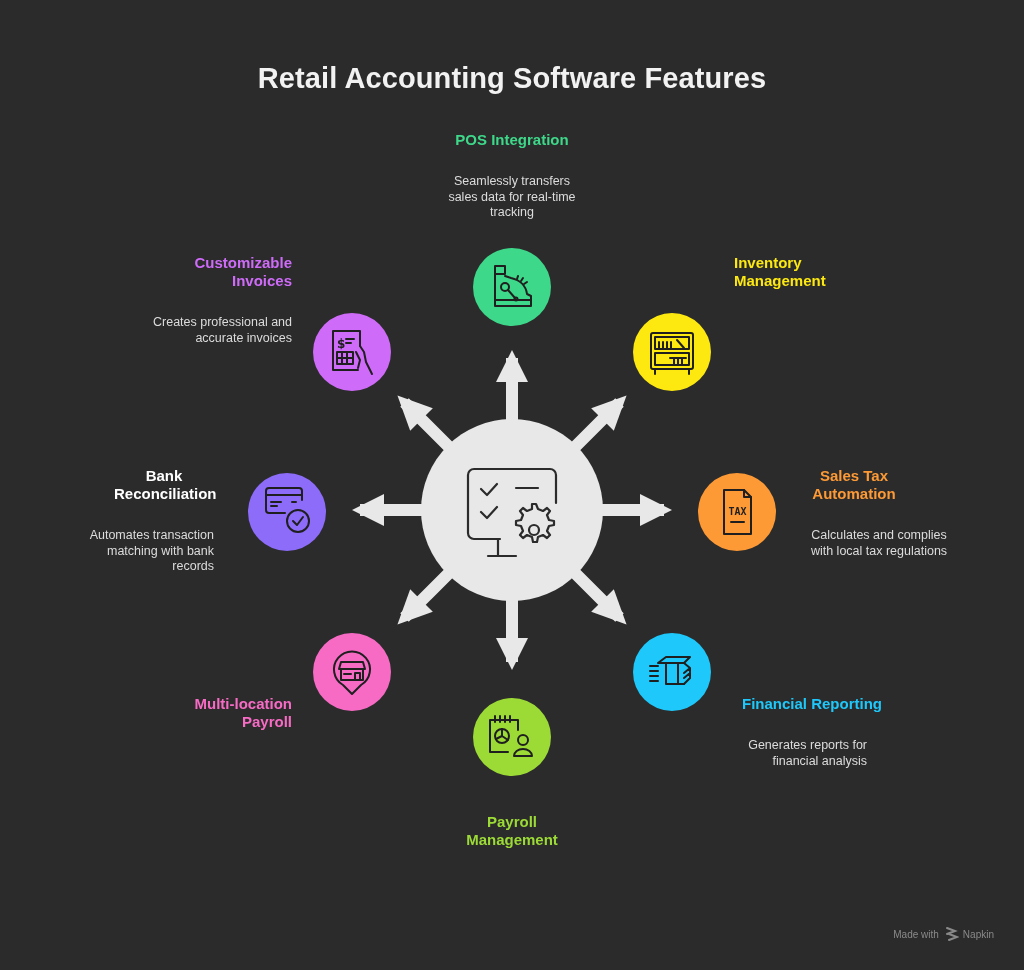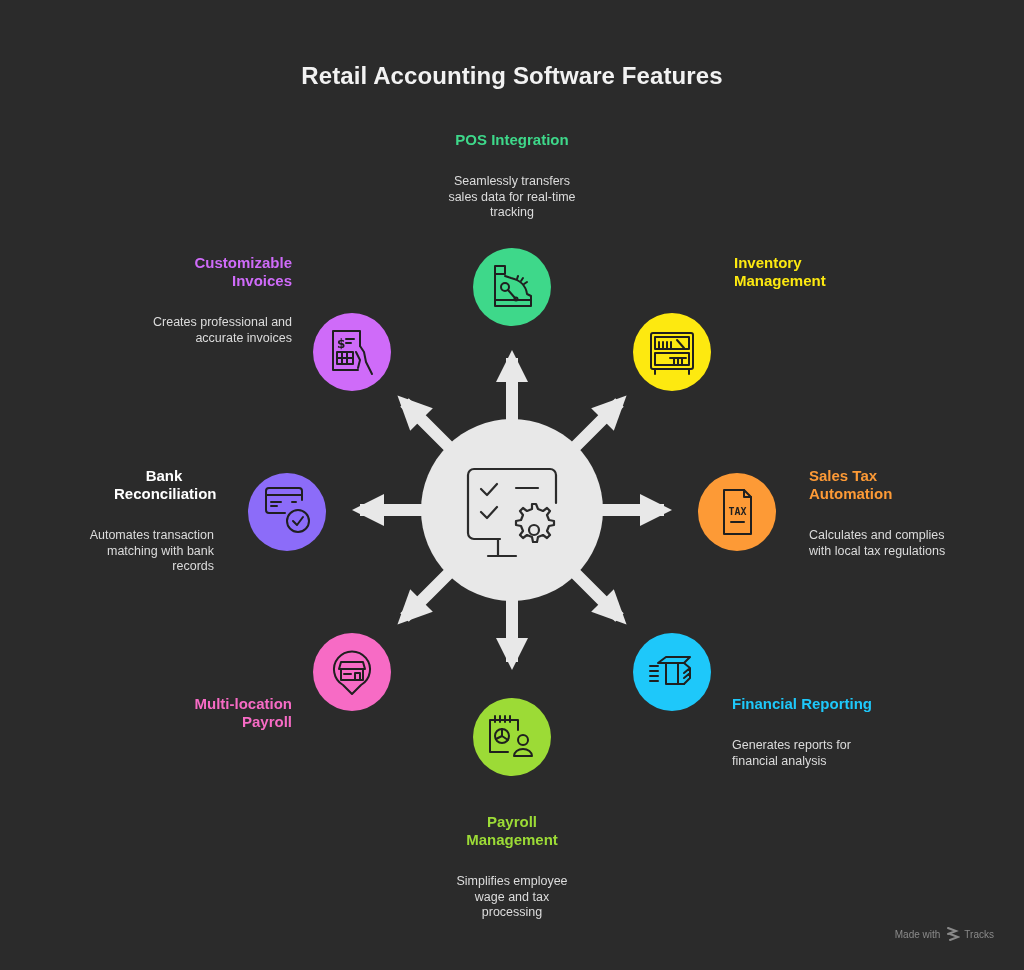--- a/index.html
+++ b/index.html
@@ -1,18 +1,18 @@
 <!DOCTYPE html>
 <html><head>
 <meta charset="utf-8">
 <style>
   html, body { margin:0; padding:0; }
   body { width:1024px; height:970px; background:#2b2b2b; position:relative; overflow:hidden;
          font-family:"Liberation Sans", "DejaVu Sans", sans-serif; color:#e6e6e6; }
-  .title { position:absolute; top:62px; left:0; width:1024px; text-align:center; font-size:24px; font-weight:bold; color:#f2f2f2; letter-spacing:0.1px; }
+  .title { position:absolute; top:62px; left:0; width:1024px; text-align:center; font-size:29px; font-weight:bold; color:#f2f2f2; letter-spacing:0.1px; }
   svg.diagram { position:absolute; left:0; top:0; }
   .feature { position:absolute; width:200px; }
   .feature .head { font-weight:bold; font-size:15px; line-height:18px; }
   .feature .desc { font-size:12.5px; line-height:15.5px; color:#dcdcdc; margin-top:25px; }
   .right { text-align:right; }
   .left { text-align:left; }
   .center { text-align:center; }
   .footer { position:absolute; right:30px; top:926px; font-size:10px; color:#8a8a8a; display:flex; align-items:center; gap:6px; }
   .footer .brand { display:flex; align-items:center; gap:4px; }
 </style>
@@ -189,33 +189,32 @@
 
 <div class="feature center" style="left:412px; top:131px;">
   <div class="head" style="color:#3ed88a;">POS Integration</div>
   <div class="desc" style="width:140px; margin-left:30px;">Seamlessly transfers sales data for real-time tracking</div>
 </div>
 
 <div class="feature left" style="left:734px; top:254px; width:150px;">
   <div class="head" style="color:#fde910; width:100px;">Inventory Management</div>
 </div>
 
-<div class="feature left" style="left:809px; top:467px; width:150px;">
+<div class="feature left" style="left:809px; top:467px; width:150px;text-align:center;">
   <div class="head" style="color:#fd9a36; width:90px;">Sales Tax Automation</div>
   <div class="desc" style="width:140px;">Calculates and complies with local tax regulations</div>
 </div>
 
-<div class="feature left" style="left:732px; top:695px; width:150px;">
+<div class="feature left" style="left:732px; top:695px; width:150px;text-align:right;">
   <div class="head" style="color:#1ec8fa;">Financial Reporting</div>
   <div class="desc" style="width:135px;">Generates reports for financial analysis</div>
 </div>
 
 <div class="feature center" style="left:432px; top:813px; width:160px;">
   <div class="head" style="color:#9cdb36; width:100px; margin-left:30px;">Payroll Management</div>
-  <div class="desc" style="width:130px; margin-left:15px;">Simplifies employee wage and tax processing</div>
 </div>
 
 <div class="feature right" style="left:142px; top:695px; width:150px;">
   <div class="head" style="color:#f76bc5; width:100px; margin-left:50px;">Multi-location Payroll</div>
 </div>
 
 <div class="feature right" style="left:64px; top:467px; width:150px;">
   <div class="head" style="color:#ffffff; width:100px; margin-left:50px;text-align:center;">Bank Reconciliation</div>
   <div class="desc" style="width:140px; margin-left:10px;">Automates transaction matching with bank records</div>
 </div>
@@ -227,15 +226,15 @@
 
 <div class="footer">
   <span>Made with</span>
   <span class="brand">
     <svg width="14" height="16" viewBox="0 0 14 16">
       <g fill="none" stroke="#8a8a8a" stroke-width="2" stroke-linecap="round">
         <path d="M2,2 L10,5 L2,8"></path>
         <path d="M4,8 L12,11 L4,14"></path>
       </g>
     </svg>
-    <span>Tracks</span>
+    <span>Napkin</span>
   </span>
 </div>
 
 </body></html>

